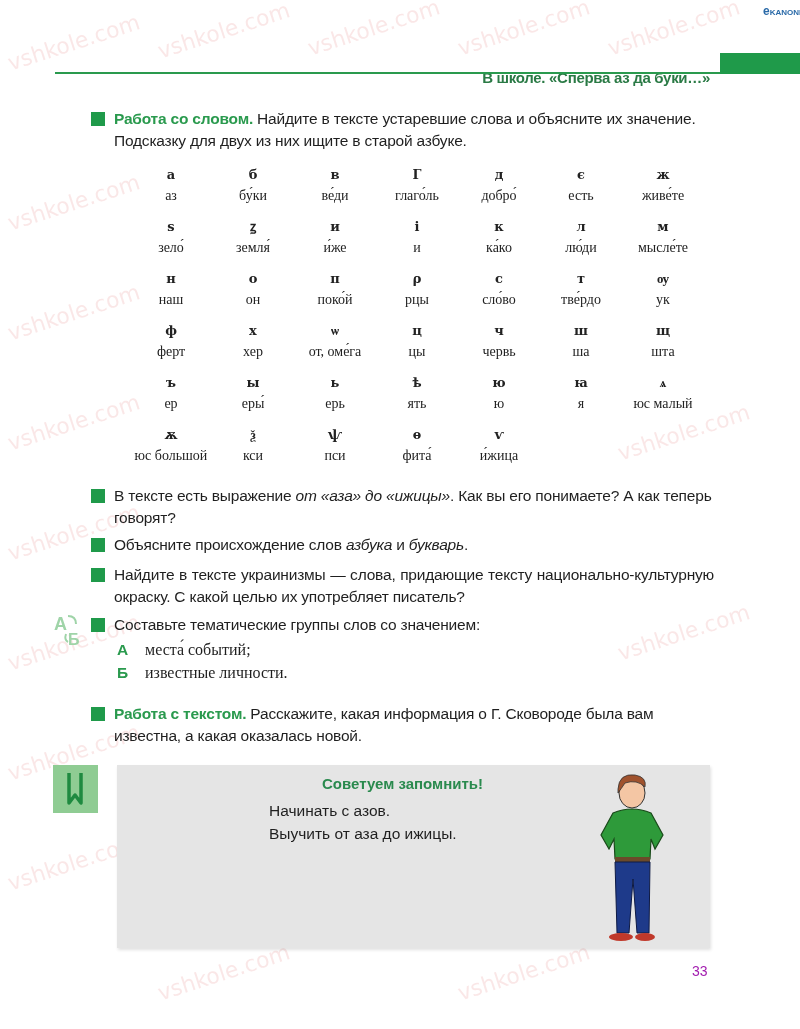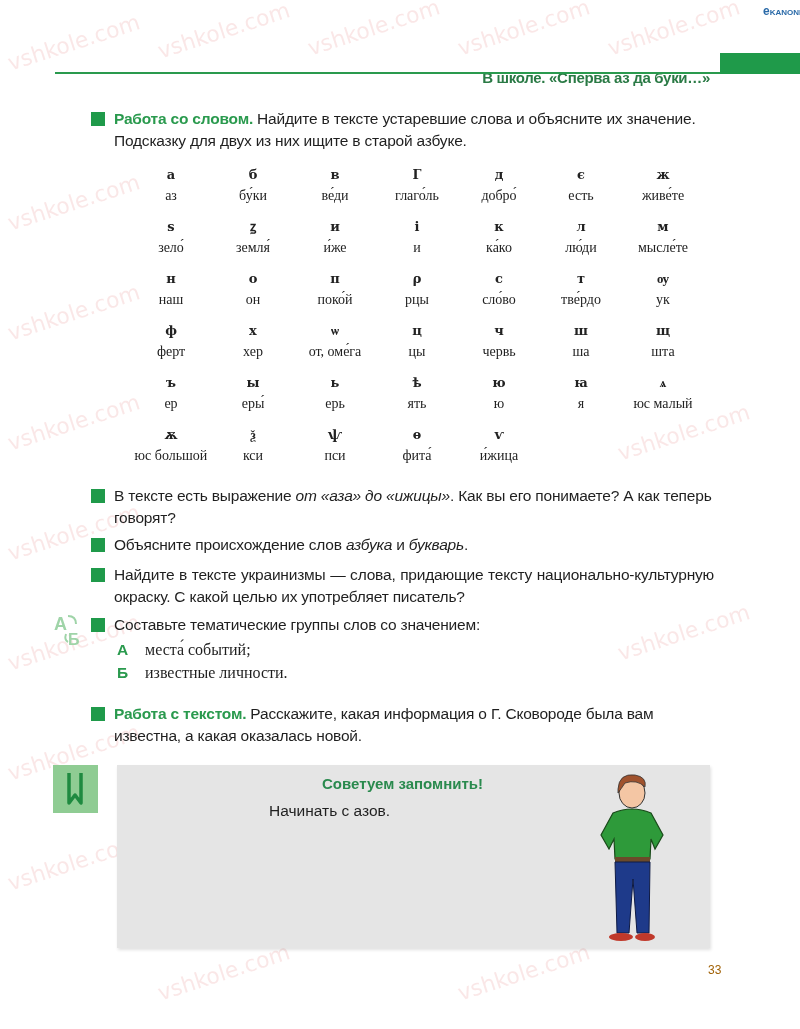--- a/index.html
+++ b/index.html
@@ -31,21 +31,21 @@
   .sub .letter { color:#2a9a4e; font-weight:bold; font-family:"Liberation Sans", sans-serif; display:inline-block; width:28px; }
   .sub .txt { font-family:"Liberation Serif", serif; font-size:16px; }
 
   .ab-icon { position:absolute; left:52px; top:612px; width:40px; height:34px; color:#9fd4a8; font-weight:bold; font-size:20px; }
 
   .memo-box { position:absolute; left:117px; top:765px; width:593px; height:183px; background:#e5e5e5; box-shadow:1px 2px 3px rgba(0,0,0,0.12); }
   .memo-icon { position:absolute; left:53px; top:765px; width:45px; height:48px; background:#8fcc93; }
   .memo-title { position:absolute; left:205px; top:10px; font-size:15px; font-weight:bold; color:#2a8a4e; }
   .memo-lines { position:absolute; left:152px; top:34px; font-size:15.5px; line-height:23px; }
 
-  .page-num { position:absolute; left:692px; top:963px; font-size:12px; color:#a16207;margin-left:16px; }
+  .page-num { position:absolute; left:692px; top:963px; font-size:14px; color:#a21caf; }
 </style>
 </head>
 <body>
 
 <div class="watermark" style="left:5px;top:30px">vshkole.com</div>
 <div class="watermark" style="left:155px;top:18px">vshkole.com</div>
 <div class="watermark" style="left:305px;top:15px">vshkole.com</div>
 <div class="watermark" style="left:455px;top:15px">vshkole.com</div>
 <div class="watermark" style="left:605px;top:15px">vshkole.com</div>
 <div class="watermark" style="left:5px;top:190px">vshkole.com</div>
@@ -282,20 +282,21 @@
 
 <div class="memo-icon">
   <svg width="45" height="48" viewBox="0 0 45 48">
     <path d="M16 8 V38 L22 30 L28 38 V8" stroke="#1f8a40" stroke-width="3.5" fill="none" stroke-linejoin="round"></path>
   </svg>
 </div>
 <div class="memo-box">
   <div class="memo-title">Советуем запомнить!</div>
   <div class="memo-lines">
     <div>Начинать с азов.</div>
+    <div>Выучить от аза до ижицы.</div>
   </div>
   <svg style="position:absolute;left:478px;top:4px" width="80" height="176" viewBox="0 0 80 176">
     <ellipse cx="37" cy="24" rx="13" ry="15" fill="#f4c6a4" stroke="#333" stroke-width="1"></ellipse>
     <path d="M23 20 Q24 4 40 6 Q52 8 50 18 Q42 10 30 14 Q26 20 23 24Z" fill="#a0522d" stroke="#333" stroke-width="0.8"></path>
     <path d="M18 44 Q37 36 56 44 L68 66 L60 80 L56 70 L55 90 L20 90 L19 70 L14 80 L6 66 Z" fill="#2e9a3a" stroke="#1a4a1a" stroke-width="1.2"></path>
     <rect x="20" y="88" width="35" height="5" fill="#6b4a2a"></rect>
     <path d="M20 93 L55 93 L54 164 L42 164 L38 110 L34 164 L22 164 Z" fill="#1e3a8a" stroke="#0e1a44" stroke-width="1"></path>
     <ellipse cx="26" cy="168" rx="12" ry="4" fill="#c0392b"></ellipse>
     <ellipse cx="50" cy="168" rx="10" ry="4" fill="#c0392b"></ellipse>
   </svg>

